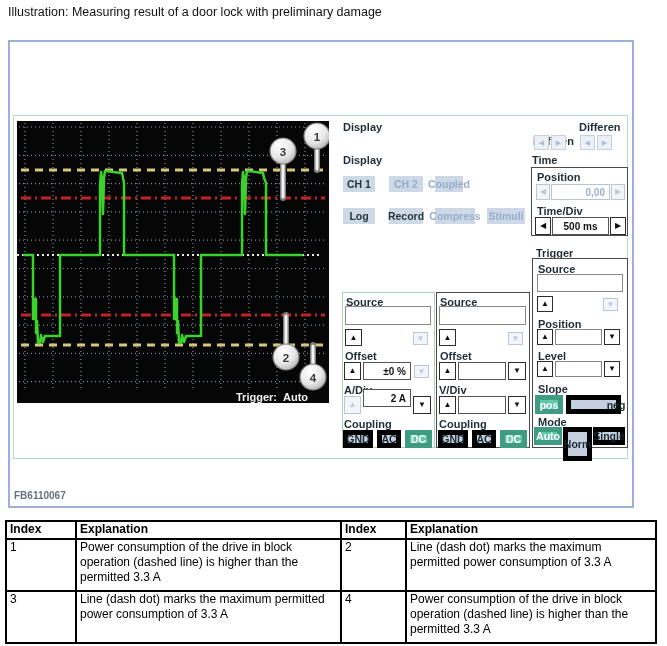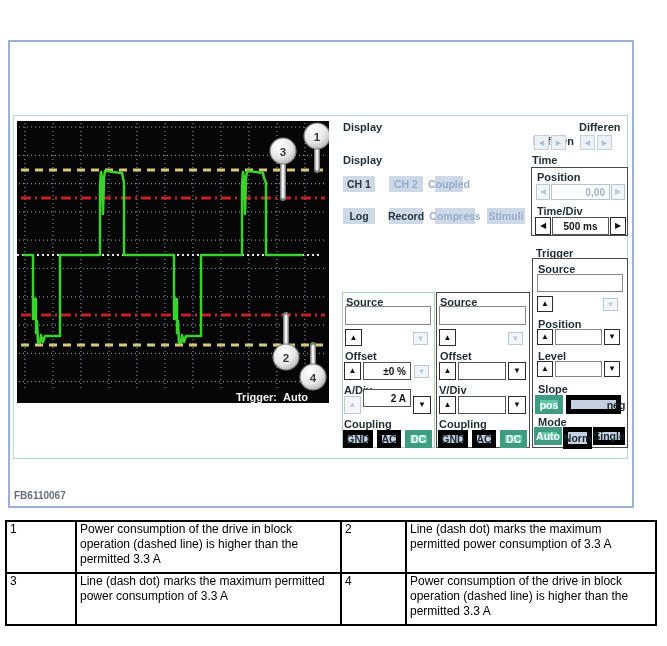--- a/index.html
+++ b/index.html
@@ -34,20 +34,21 @@
   #expl-table th,#expl-table td{border:2px solid #000;font-size:12px;color:#000;text-align:left;
     vertical-align:top;padding:0 3px;line-height:15px;font-weight:normal;overflow:hidden;}
   #expl-table th{font-weight:bold;height:16px;}
   #expl-table td{height:50px;}
 </style>
 </head>
 <body>
 
 <div id="stage">
 
+  <div class="abs" id="page-title">Illustration: Measuring result of a door lock with preliminary damage</div>
 
   <div class="abs" id="outer-box"></div>
   <div class="abs" id="instrument-panel"></div>
 
   <svg class="abs" id="scope-svg" width="312" height="282" viewBox="0 0 312 282">
     <defs>
       <radialGradient id="cgrad" cx="38%" cy="30%" r="75%">
         <stop offset="0%" stop-color="#ffffff"></stop>
         <stop offset="60%" stop-color="#e8e8e8"></stop>
         <stop offset="100%" stop-color="#b5b5b5"></stop>
@@ -187,21 +188,21 @@
     </div>
   <div class="abs field" style="left:555px;top:361px;width:47px;height:16px;border-color:#888;"></div>
   <div class="abs arrowbtn" style="left:604px;top:361px;width:16px;height:16px;">
       <span>▼</span>
     </div>
   <div class="abs lbl" style="left:538px;top:383px;">Slope</div>
   <div class="abs tab3 on" style="left:535px;top:395px;width:28px;height:19px;">pos</div>
   <div class="abs tab3" style="left:566px;top:395px;width:28px;height:19px;padding-left:45px;">neg</div>
   <div class="abs lbl" style="left:538px;top:416px;">Mode</div>
   <div class="abs tab3 on" style="left:534px;top:427px;width:28px;height:18px;">Auto</div>
-  <div class="abs tab3" style="left:563px;top:427px;width:29px;height:22px;">Norm</div>
+  <div class="abs tab3" style="left:563px;top:427px;width:29px;height:34px;">Norm</div>
   <div class="abs tab3" style="left:593px;top:427px;width:32px;height:18px;">Single</div>
 
   <div class="abs btn teal" style="left:343px;top:273px;width:40px;height:17px;">CH 1</div>
   <div class="abs gbox green" style="left:342px;top:292px;width:93px;height:156px;"></div>
   <div class="abs lbl" style="left:346px;top:296px;">Source</div>
   <div class="abs field" style="left:345px;top:306px;width:86px;height:19px;border-color:#888;"></div>
   <div class="abs arrowbtn" style="left:345px;top:329px;width:17px;height:17px;">
       <span>▲</span>
     </div>
   <div class="abs arrowbtn dim" style="left:413px;top:332px;width:15px;height:13px;">
@@ -262,20 +263,26 @@
   <div class="abs" id="figure-id">FB6110067</div>
 
   <table id="expl-table">
     <colgroup>
       <col style="width:70px">
         <col style="width:265px">
         <col style="width:65px">
         <col style="width:250px">
     </colgroup>
     <tbody>
+        <tr>
+      <th>Index</th>
+      <th>Explanation</th>
+      <th>Index</th>
+      <th>Explanation</th>
+    </tr>
     <tr>
       <td>1</td>
       <td>Power consumption of the drive in block operation (dashed line) is higher than the permitted 3.3 A</td>
       <td>2</td>
       <td>Line (dash dot) marks the maximum permitted power consumption of 3.3 A</td>
     </tr>
     <tr>
       <td>3</td>
       <td>Line (dash dot) marks the maximum permitted power consumption of 3.3 A</td>
       <td>4</td>

